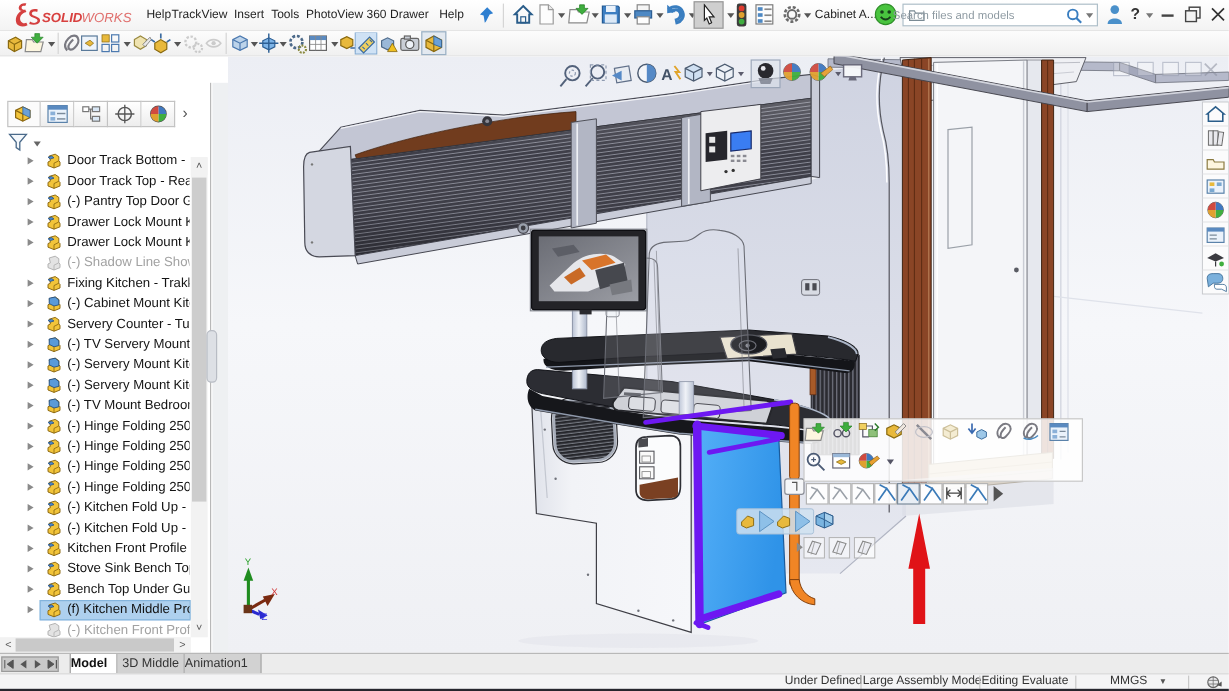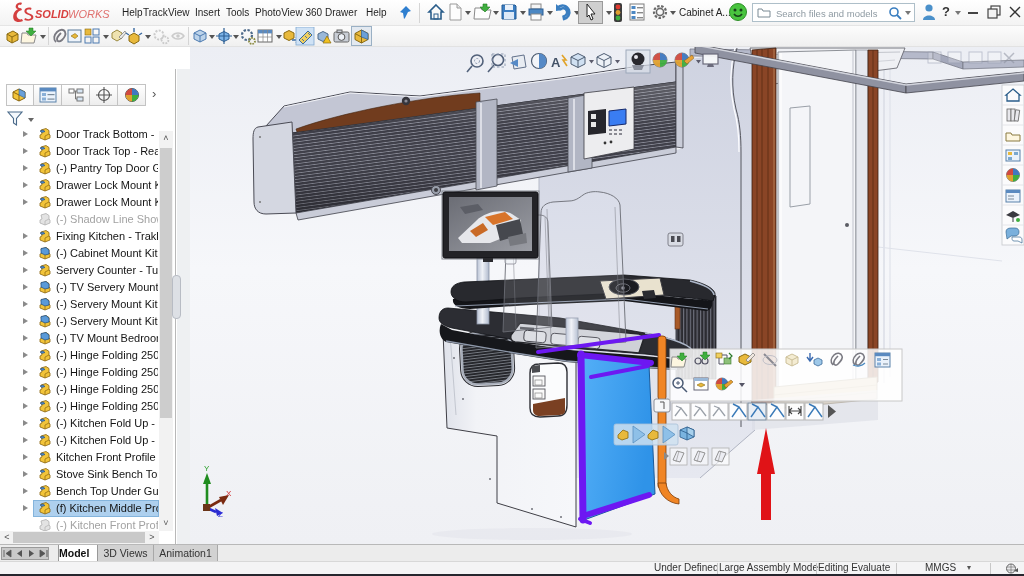--- a/index.html
+++ b/index.html
@@ -107,21 +107,21 @@
         <circle cx="10" cy="10" r="8.5" fill="#49c43f" stroke="#2e8f28"></circle>
         <circle cx="7" cy="8" r="1.5" fill="#17401a"></circle>
         <circle cx="13" cy="8" r="1.5" fill="#17401a"></circle>
         <path d="M6 12 C8 15 12 15 14 12" fill="none" stroke="#17401a" stroke-width="1.6"></path>
       </svg>
 
  <div class="abs" style="left:752px;top:3px;width:163px;height:19px;background:#fff;border:1px solid #aebfc9"></div>
  <svg class="abs" style="left:757px;top:7px" width="14" height="11">
         <path d="M1 2 L5 2 L6 4 L13 4 L13 10 L1 10 Z" fill="none" stroke="#7a8a94"></path>
       </svg>
- <div class="abs" style="left:776px;top:8px;font-size:9.5px;color:#8e9aa2">Search files and models</div>
+ <div class="abs" style="left:744px;top:8px;font-size:9.5px;color:#8e9aa2">Search files and models</div>
  <svg class="abs" style="left:888px;top:6px" width="14" height="14">
         <circle cx="6" cy="6" r="4" fill="none" stroke="#3a7ec0" stroke-width="1.6"></circle>
         <path d="M9 9 L13 13" stroke="#3a7ec0" stroke-width="1.8"></path>
       </svg>
  <div class="abs caret" style="left:905px;top:11px;border-top-color:#777"></div>
 
  <svg class="abs ic" style="left:921px" width="16" height="20">
         <circle cx="8" cy="6" r="3.6" fill="#4a90ca"></circle>
         <path d="M2 18 C2 12 14 12 14 18 Z" fill="#4a90ca"></path>
       </svg>
@@ -957,22 +957,22 @@
 <div class="abs" style="left:0;top:544px;width:1024px;height:17px;background:#ececec;border-top:1px solid #b8b8b8;z-index:7">
  <div class="abs" style="left:1px;top:2px;width:48px;height:13px;background:#c9c9c9;border:1px solid #9a9a9a"></div>
  <svg class="abs" style="left:3px;top:4px" width="46" height="9">
   <path d="M1 1 L1 8 M8 1 L3 4.5 L8 8 Z" fill="#555" stroke="#555" stroke-width="0.8"></path>
   <path d="M19 1 L14 4.5 L19 8 Z" fill="#555"></path>
   <path d="M26 1 L31 4.5 L26 8 Z" fill="#555"></path>
   <path d="M37 1 L42 4.5 L37 8 Z" fill="#555" stroke="#555" stroke-width="0.8"></path>
         <path d="M44 1 L44 8" stroke="#555"></path>
  </svg>
  <div class="abs" style="left:58px;top:0;width:40px;height:17px;background:#fff;border:1px solid #999;border-top:none;font-size:10.5px;font-weight:bold;text-align:left;line-height:16px;color:#111">Model</div>
- <div class="abs" style="left:98px;top:0;width:56px;height:17px;background:#d2d2d2;border:1px solid #a8a8a8;border-top:none;border-left:none;font-size:10.5px;text-align:center;line-height:16px;color:#333">3D Views</div>
- <div class="abs" style="left:154px;top:0;width:64px;height:17px;background:#d2d2d2;border:1px solid #a8a8a8;border-top:none;border-left:none;font-size:10.5px;text-align:center;line-height:16px;color:#333">Animation1</div>
+ <div class="abs" style="left:98px;top:0;width:56px;height:17px;background:#d2d2d2;border:1px solid #a8a8a8;border-top:none;border-left:none;font-size:10.5px;text-align:center;line-height:16px;color:#333">3D Middle</div>
+ <div class="abs" style="left:154px;top:0;width:64px;height:17px;background:#d2d2d2;border:1px solid #a8a8a8;border-top:none;border-left:none;font-size:10.5px;line-height:16px;color:#333">Animation1</div>
 </div>
 <div class="abs" style="left:0;top:561px;width:1024px;height:13px;background:#f4f4f5;border-top:1px solid #d8d8d8;z-index:7;font-size:10px;color:#333">
  <div class="abs" style="left:654px;top:0px">Under Defined</div>
  <div class="abs" style="left:719px;top:0px">Large Assembly Mode</div>
  <div class="abs" style="left:818px;top:0px">Editing Evaluate</div>
  <div class="abs" style="left:925px;top:0px">MMGS</div>
  <div class="abs" style="left:967px;top:1px;color:#555;font-size:8px">▾</div>
  <div class="abs" style="left:717px;top:1px;width:1px;height:11px;background:#c8c8c8"></div>
  <div class="abs" style="left:816px;top:1px;width:1px;height:11px;background:#c8c8c8"></div>
  <div class="abs" style="left:896px;top:1px;width:1px;height:11px;background:#c8c8c8"></div>

